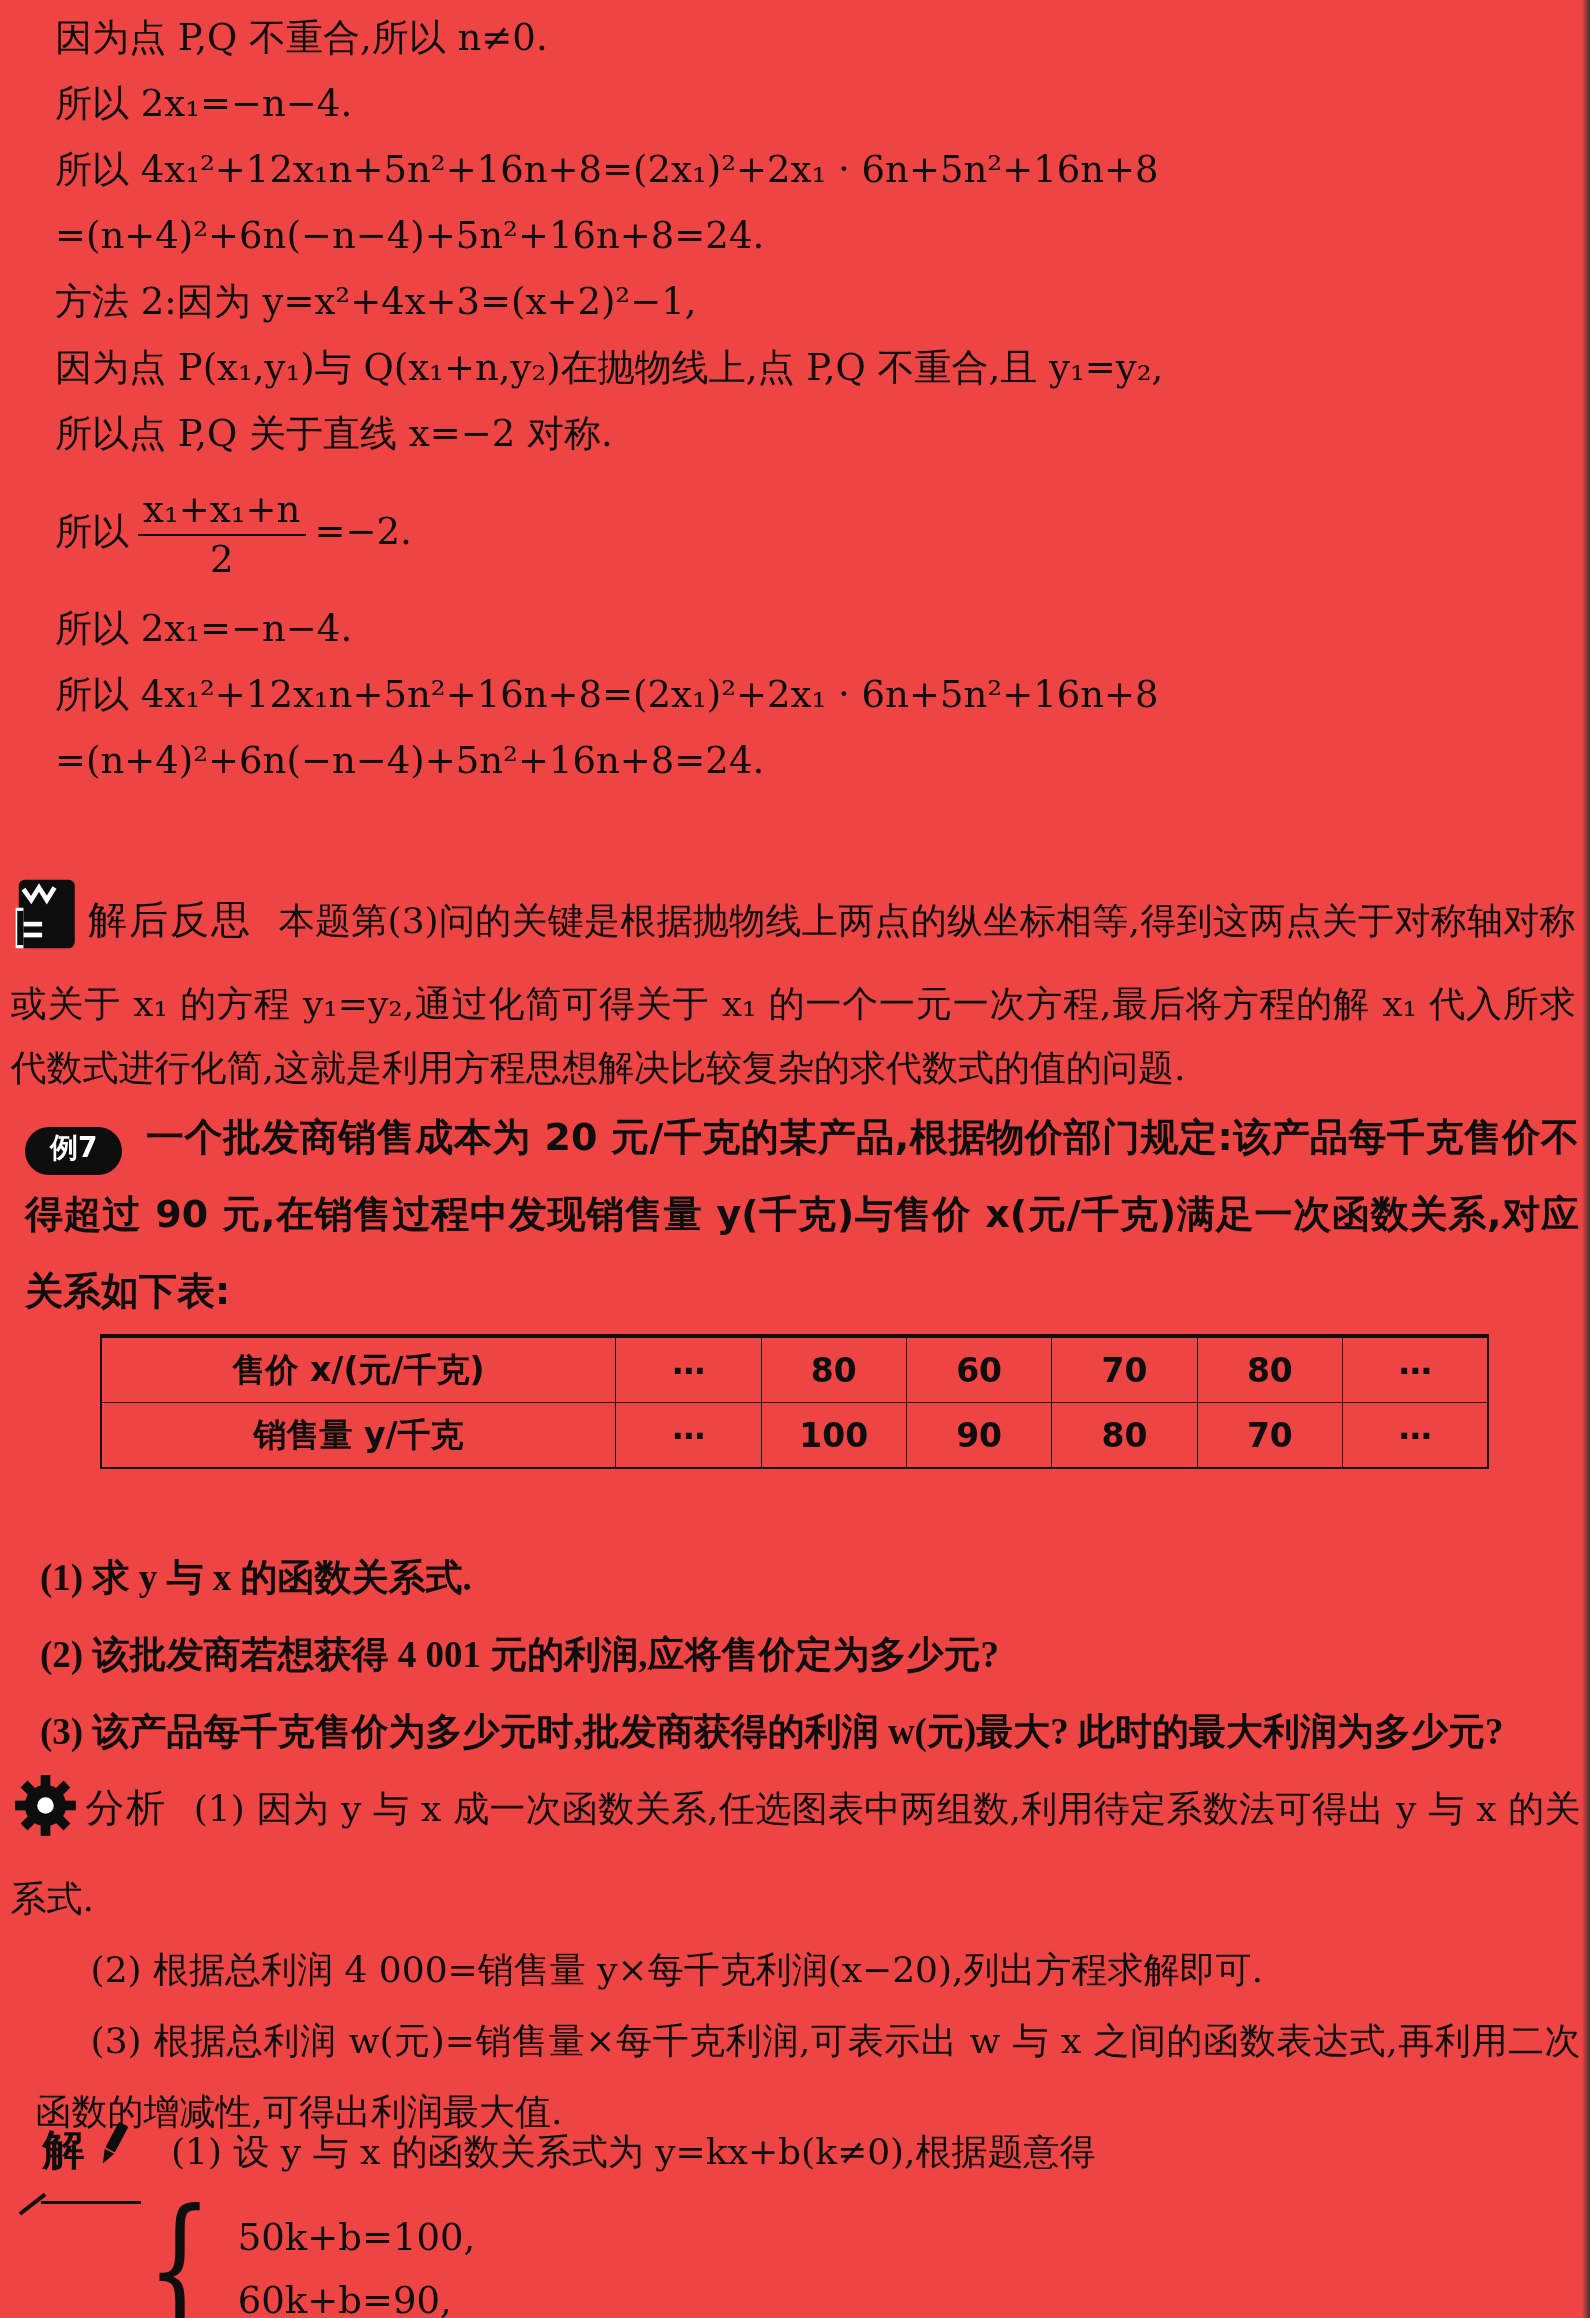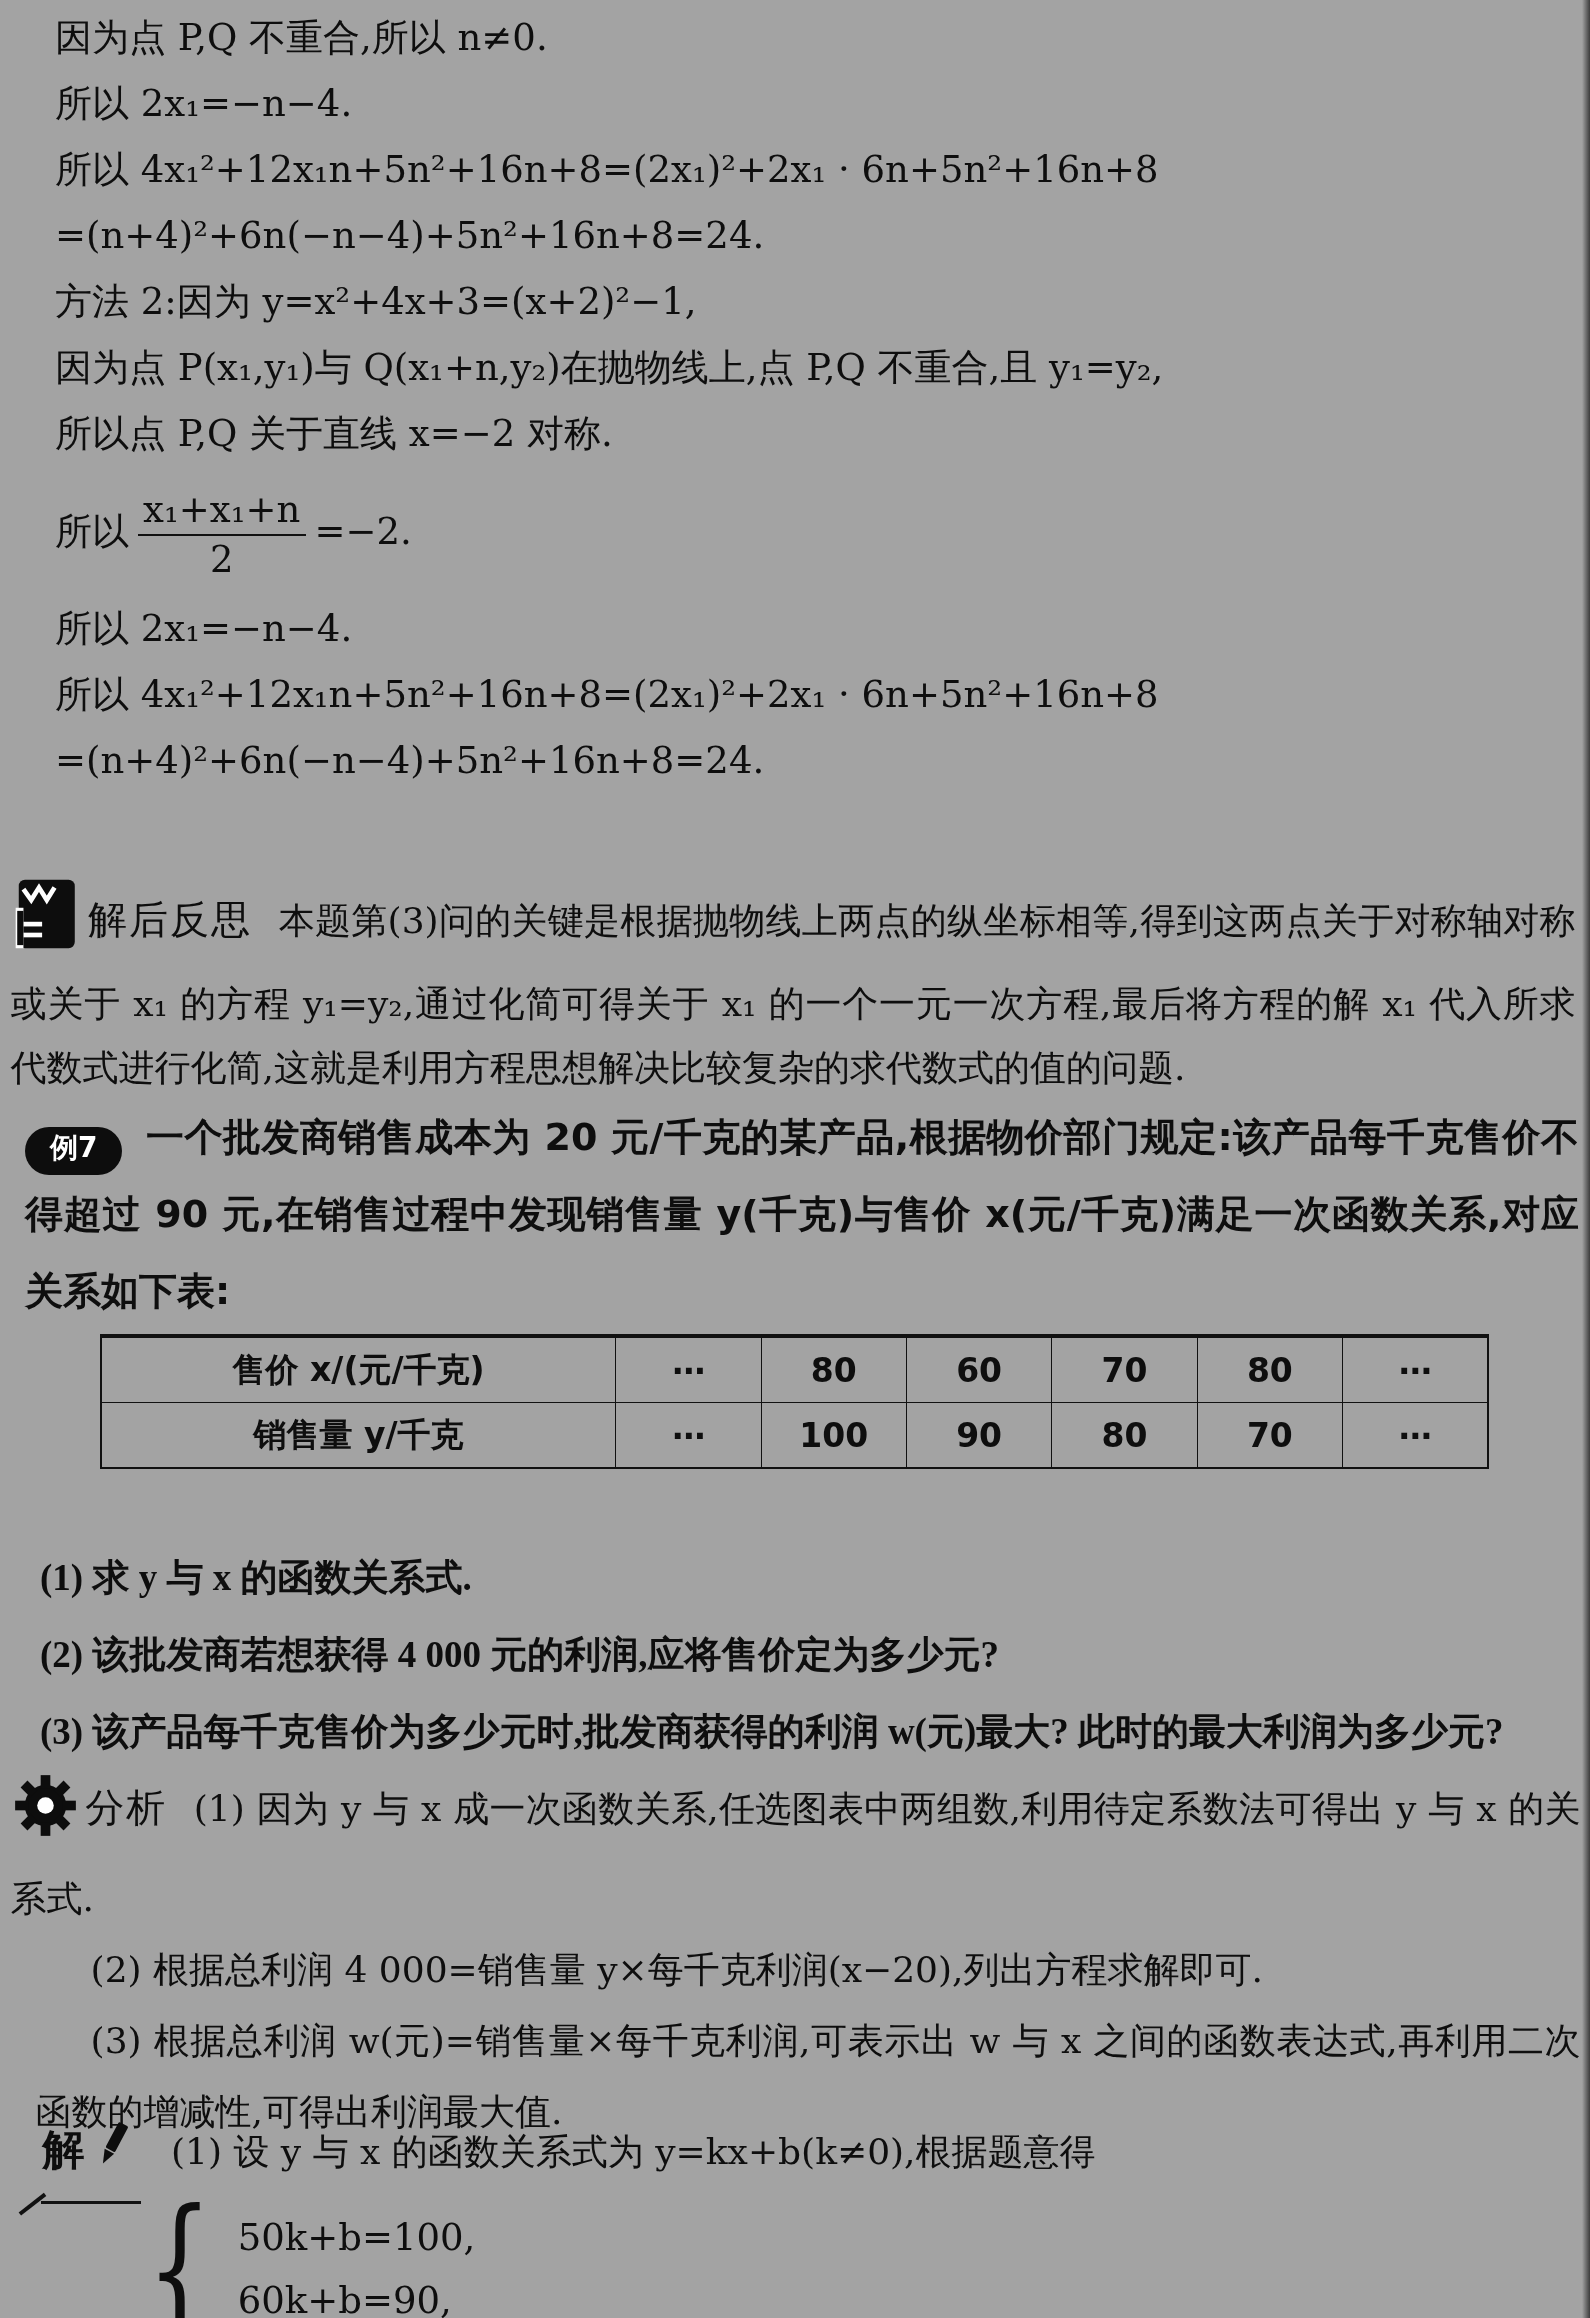--- a/index.html
+++ b/index.html
@@ -1,20 +1,20 @@
 <!DOCTYPE html>
 <html style="font-size:14px"><head>
 <meta charset="utf-8">
 <style>
   html,body{margin:0;padding:0;background:#e8e8e8;}
   .page{
     position:relative;
     width:1591px;height:2319px;
     margin:0 auto;
-    background:#a3a3a3;
+    background:#ef4444;
     color:#0e0e0e;
     font-family:"DejaVu Serif","Liberation Serif",serif;
     overflow:hidden;
   }
   .page::after{
     content:"";
     position:absolute;top:0;bottom:0;right:0;width:8.8px;
     background:linear-gradient(to right, rgba(0,0,0,0), #2f2f2f);
   }
   
@@ -133,21 +133,21 @@
         <td>80</td>
         <td>70</td>
         <td>⋯</td>
       </tr>
     </tbody>
       </table>
   </div>
 
   <section class="questions">
     <p>(1) 求 y 与 x 的函数关系式.</p>
-    <p>(2) 该批发商若想获得 4 000 元的利润,应将售价定为多少元?</p>
+    <p>(2) 该批发商若想获得 4 001 元的利润,应将售价定为多少元?</p>
     <p>(3) 该产品每千克售价为多少元时,批发商获得的利润 w(元)最大? 此时的最大利润为多少元?</p>
   </section>
 
   <section class="analysis">
     <p>
       <span class="icon-gear">
         <svg width="69" height="69" viewBox="0 0 100 100">
           <g fill="#0d0d0d">
             <circle cx="50" cy="50" r="30"></circle>
             <g>

